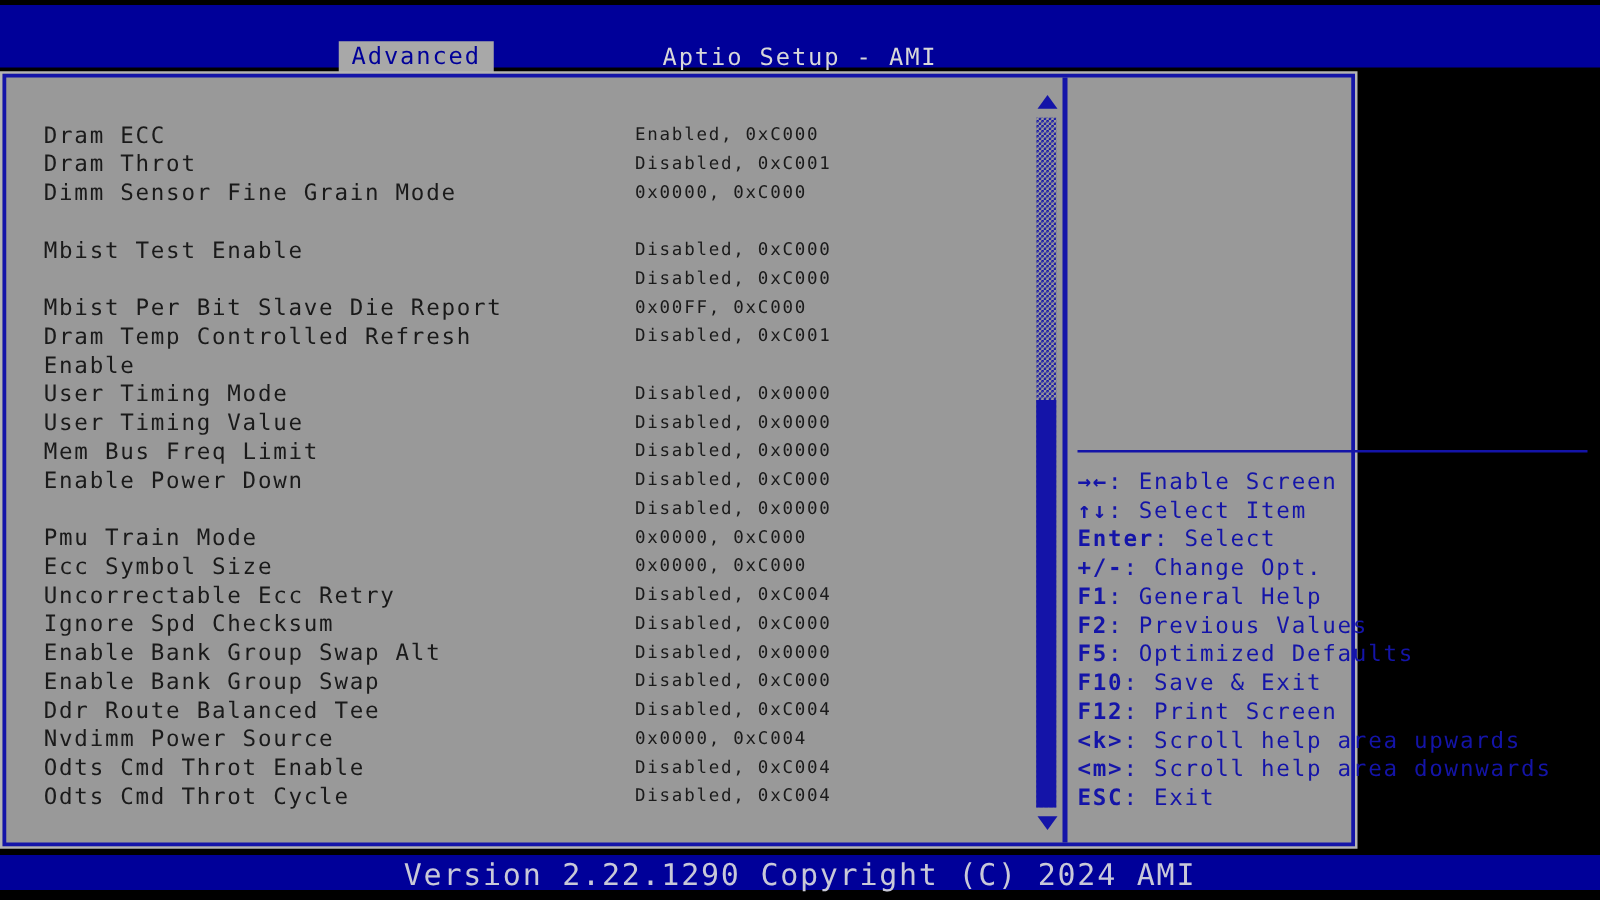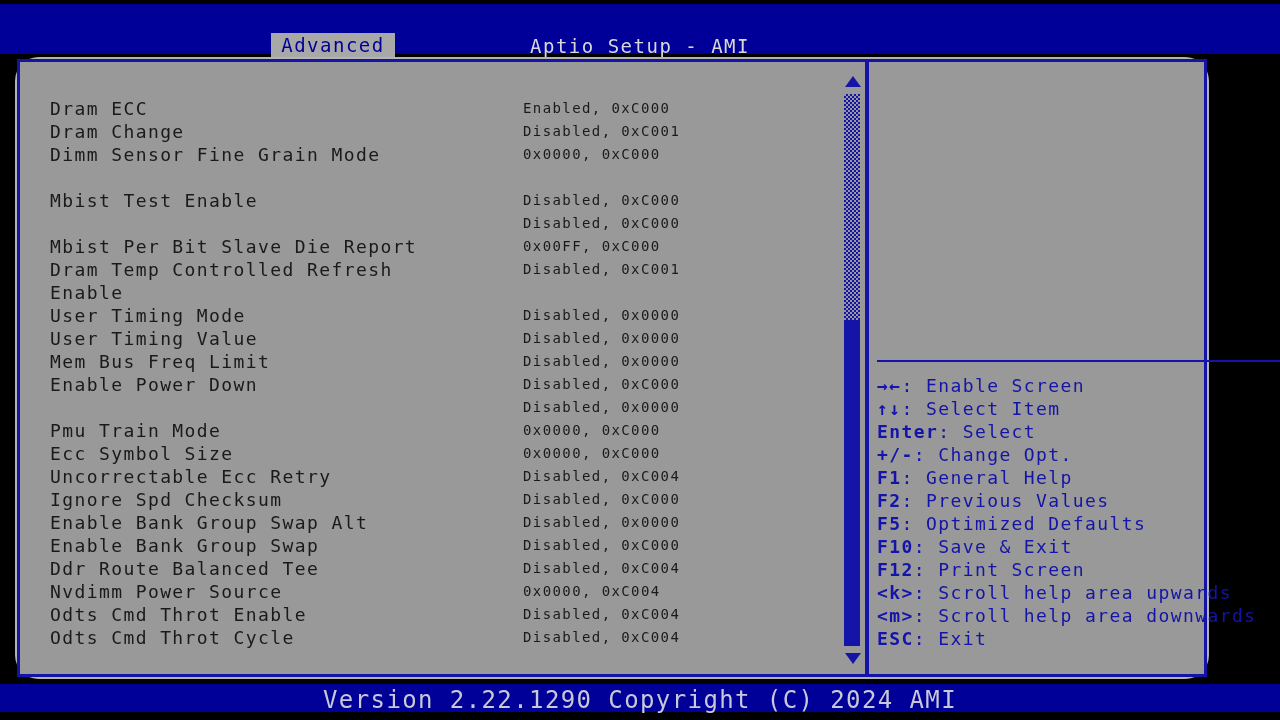--- a/index.html
+++ b/index.html
@@ -54,25 +54,24 @@
     font-size: 19px;
     letter-spacing: 1.5px;
     text-align: center;
     line-height: 25px;
     white-space: pre;
   }
 
   
   #frame {
     position: absolute;
-    left: 15px; top: 57px;
-    width: 1194px; height: 622px;
+    left: 0; top: 57px;
+    width: 1086px; height: 622px;
     background: #b4b4b4;
     padding: 2px;
-    border-radius: 24px;
   }
   #frame-inner {
     position: relative;
     width: 100%; height: 100%;
     border: 3px solid #1414a8;
     background: #999999;
   }
 
   
   #settings-panel {
@@ -214,21 +213,21 @@
       <div id="tab-advanced">Advanced</div>
     </div>
   </div>
 
   <div id="frame">
     <div id="frame-inner">
 
       <div id="settings-panel">
         <div id="settings-list">
             <div class="setting-row"><span class="s-label">Dram ECC</span><span class="s-value">Enabled, 0xC000</span></div>
-            <div class="setting-row"><span class="s-label">Dram Change</span><span class="s-value">Disabled, 0xC001</span></div>
+            <div class="setting-row"><span class="s-label">Dram Throt</span><span class="s-value">Disabled, 0xC001</span></div>
             <div class="setting-row"><span class="s-label">Dimm Sensor Fine Grain Mode</span><span class="s-value">0x0000, 0xC000</span></div>
             <div class="setting-row spacer"></div>
             <div class="setting-row"><span class="s-label">Mbist Test Enable</span><span class="s-value">Disabled, 0xC000</span></div>
             <div class="setting-row"><span class="s-value">Disabled, 0xC000</span></div>
             <div class="setting-row"><span class="s-label">Mbist Per Bit Slave Die Report</span><span class="s-value">0x00FF, 0xC000</span></div>
             <div class="setting-row"><span class="s-label">Dram Temp Controlled Refresh</span><span class="s-value">Disabled, 0xC001</span></div>
             <div class="setting-row"><span class="s-label">Enable</span></div>
             <div class="setting-row"><span class="s-label">User Timing Mode</span><span class="s-value">Disabled, 0x0000</span></div>
             <div class="setting-row"><span class="s-label">User Timing Value</span><span class="s-value">Disabled, 0x0000</span></div>
             <div class="setting-row"><span class="s-label">Mem Bus Freq Limit</span><span class="s-value">Disabled, 0x0000</span></div>

